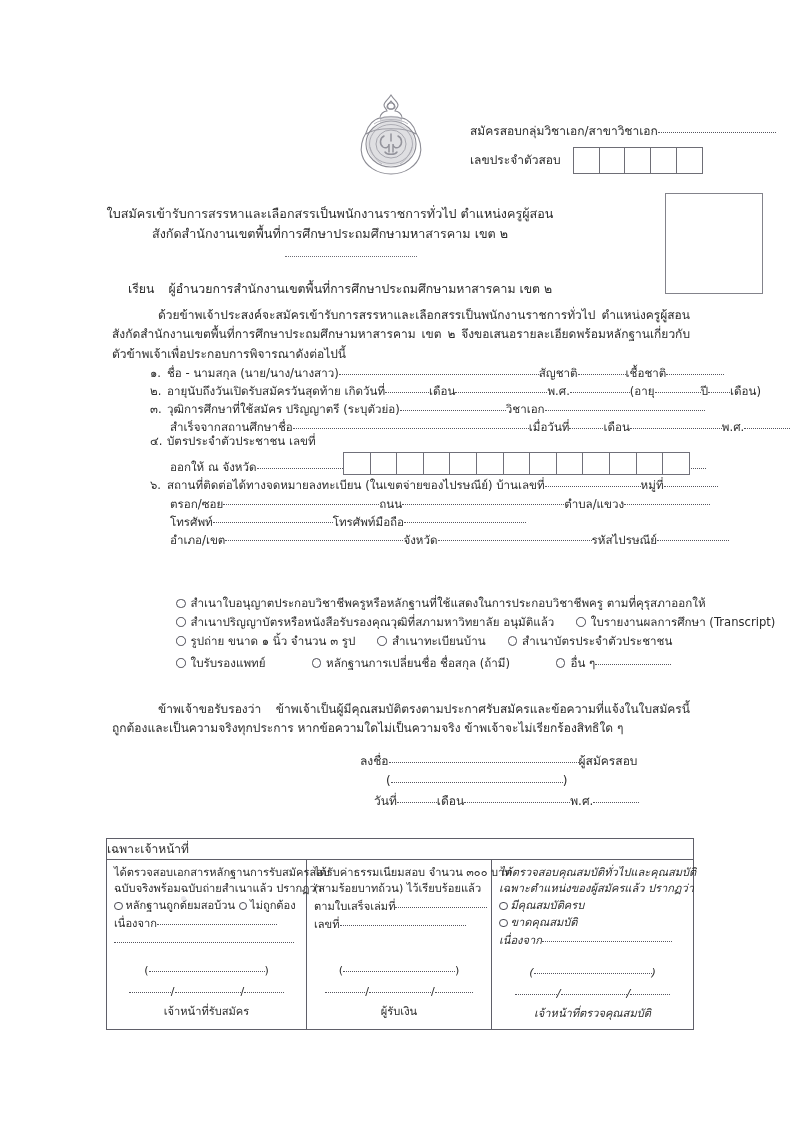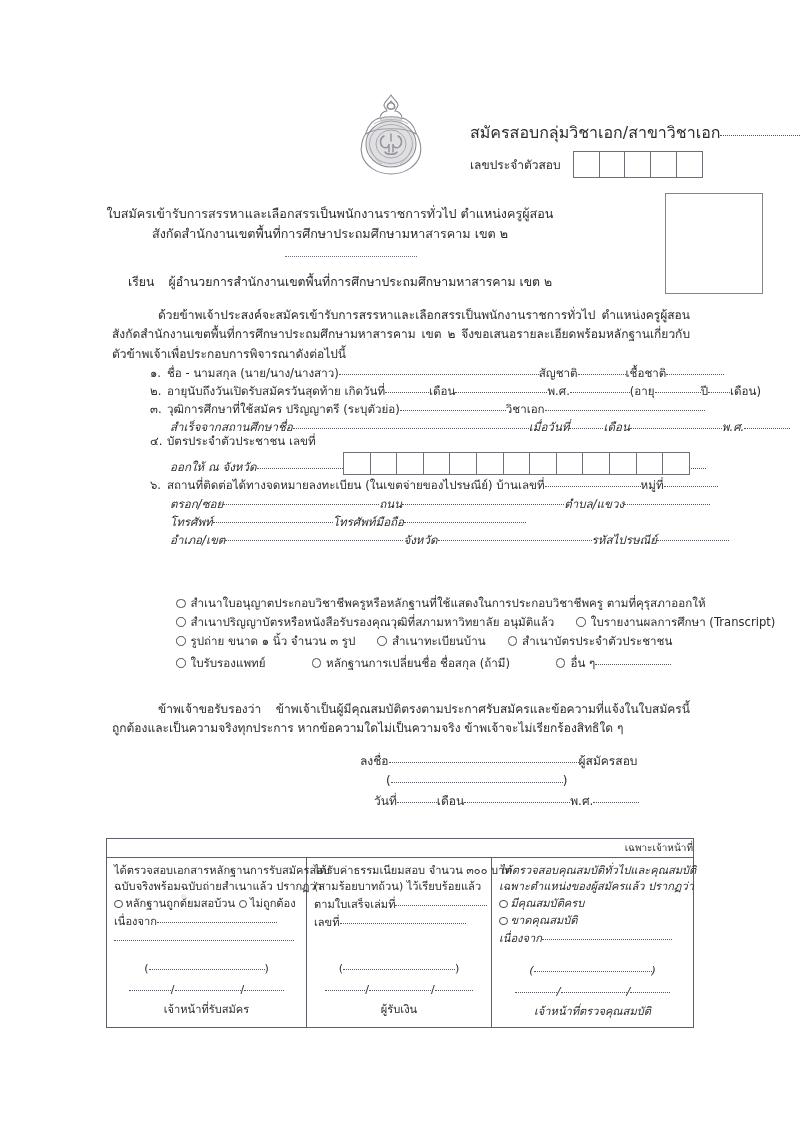--- a/index.html
+++ b/index.html
@@ -39,21 +39,21 @@
     left: 354px; top: 4px;
     width: 74px; height: 86px;
   }
   #hdr-right {
     position: absolute;
     left: 470px; top: 34px;
     width: 320px;
   }
   #subject-line {
     white-space: nowrap;
-    font-size: 16px;
+    font-size: 12px;
   }
   #exam-no-line {
     margin-top: 10px;
     display: flex;
     align-items: center;
     font-size: 12px;
   }
   #exam-no-boxes {
     display: flex;
     margin-left: 12px;
@@ -85,21 +85,21 @@
   }
   #title-rule {
     position: absolute;
     left: 285px; top: 256px;
     width: 132px;
     border-bottom: 1.2px dotted #6d6d75;
   }
 
   #attn-line {
     position: absolute;
-    left: 128px; top: 276px;
+    left: 128px; top: 283px;
     font-size: 12.3px;
     white-space: nowrap;
   }
   #attn-line .gap { display: inline-block; width: 14px; }
 
   #intro {
     position: absolute;
     left: 112px; top: 306px;
     width: 578px;
     font-size: 12px;
@@ -114,21 +114,21 @@
     position: absolute;
     left: 150px; top: 364px;
     width: 640px;
     font-size: 11.6px;
   }
   .irow {
     position: relative;
     height: 18.1px;
     white-space: nowrap;
   }
-  .irow.sub { padding-left: 20px; font-style: italic; }
+  .irow.sub { padding-left: 20px; }
   .num { display: inline-block; width: 17px; }
 
   
   #idcard-boxes {
     position: absolute;
     left: 343px; top: 452px;
     display: flex;
   }
   #idcard-boxes .cell {
     width: 25.6px; height: 21px;
@@ -185,22 +185,22 @@
   
   #official {
     position: absolute;
     left: 106px; top: 838px;
     width: 588px;
     border: 1.1px solid #5f5f69;
     background: #fff;
     box-sizing: border-box;
   }
   #official-head {
-    text-align: right;
-    font-size: 10px;
+    text-align: left;
+    font-size: 12px;
     padding: 3.5px 0 4px;
     border-bottom: 1.1px solid #5f5f69;
   }
   #official-cols {
     display: flex;
     min-height: 144px;
   }
   .ocol {
     padding: 5px 7px 6px 7px;
     font-size: 11.1px;

